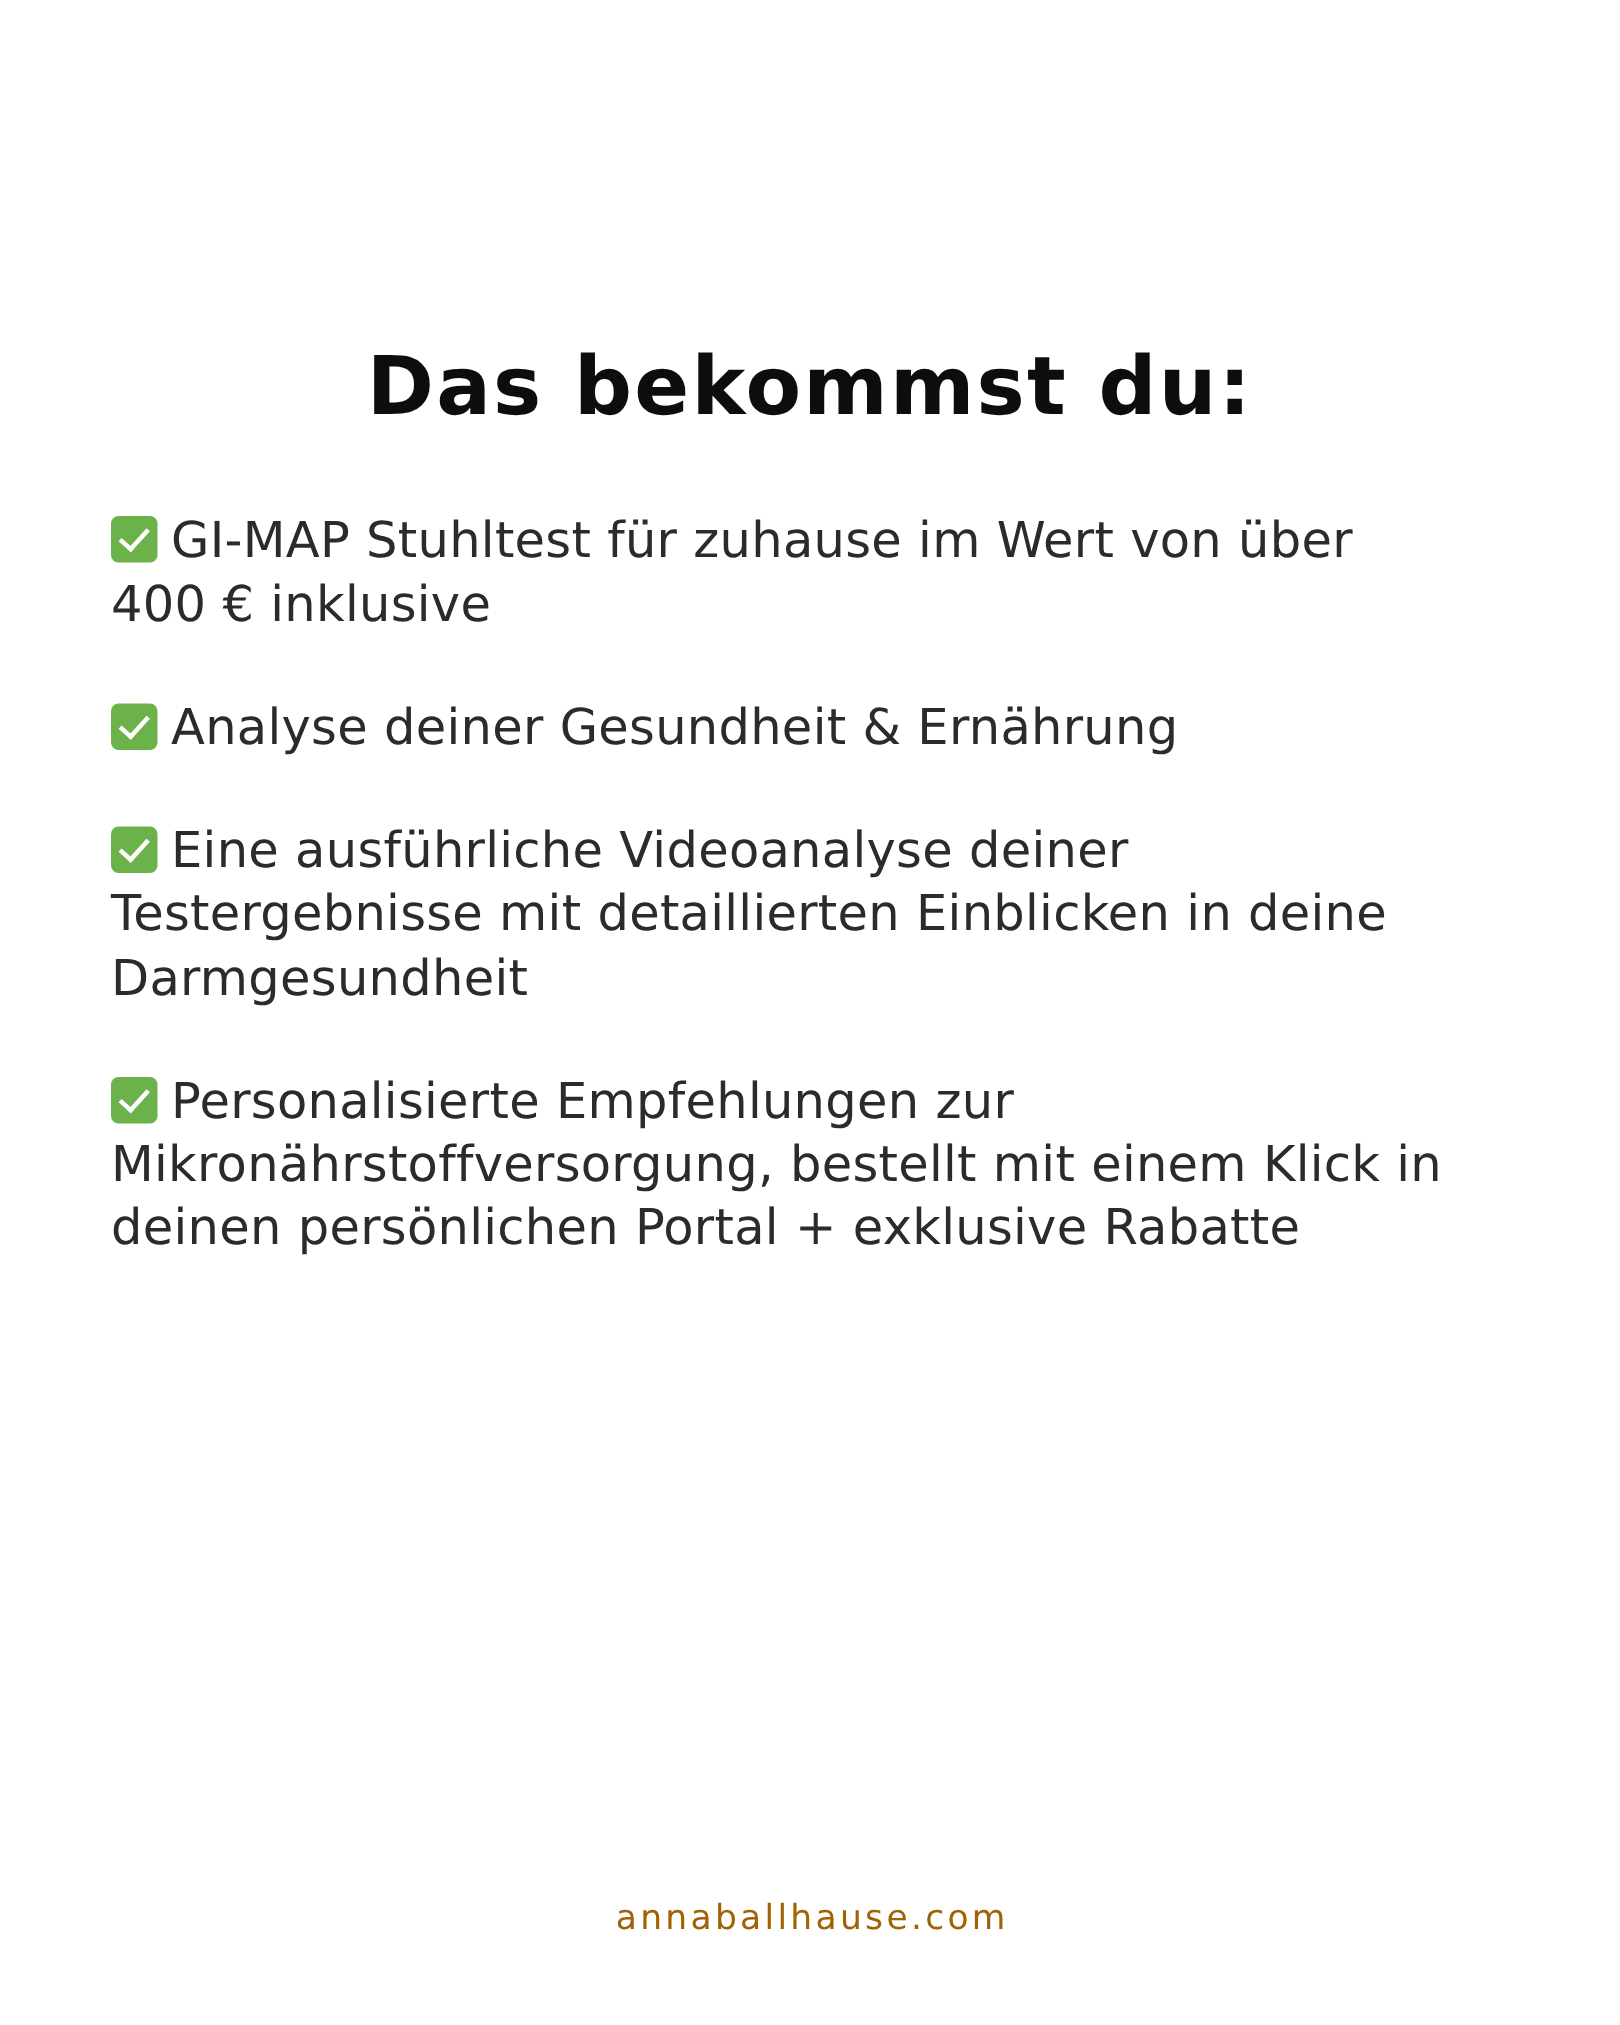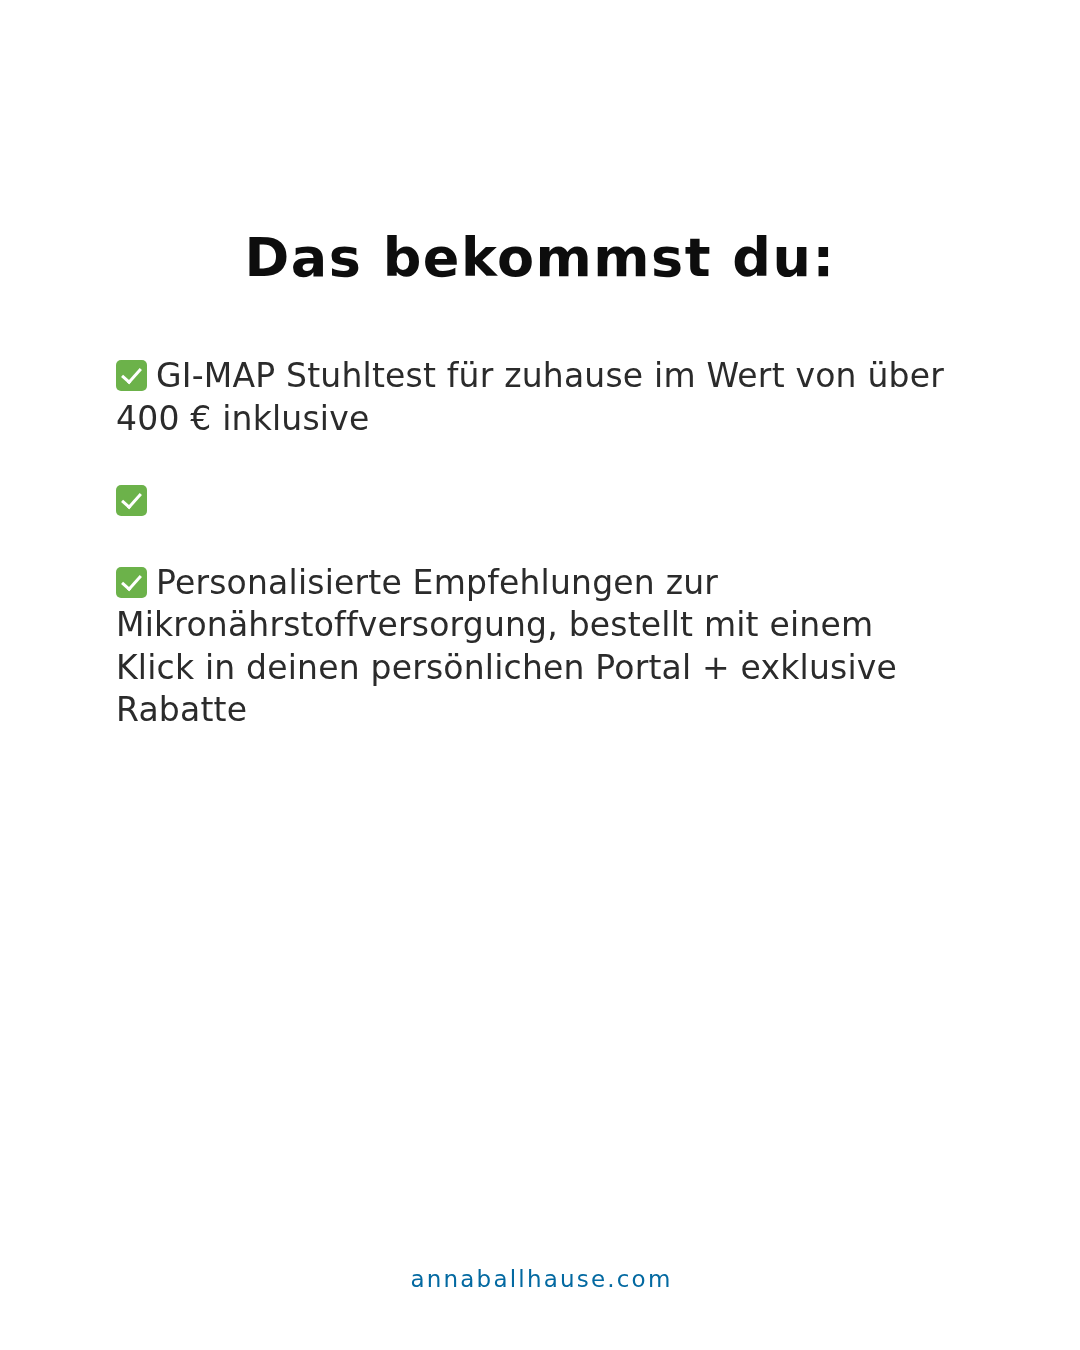--- a/index.html
+++ b/index.html
@@ -26,22 +26,22 @@
     margin: 0;
     padding: 228px 0 0 0;
     text-align: center;
     font-size: 54px;
     font-weight: 800;
     letter-spacing: 1.5px;
     color: #0d0d0d;
     line-height: 1.1;
   }
   .list {
-    margin: 16px;
-    padding: 52px 108px 0 100px;
+    margin: 0;
+    padding: 52px 108px 0 74px;
     list-style: none;
     box-sizing: border-box;
   }
   .list-item {
     font-size: 33px;
     line-height: 1.28;
     color: #2b2b2b;
     font-weight: 400;
     margin-bottom: 40px;
     letter-spacing: 0.2px;
@@ -74,36 +74,39 @@
     margin-left: 12px;
   }
   .footer {
     position: absolute;
     left: 3px;
     right: 0;
     bottom: 58px;
     text-align: center;
     font-size: 23px;
     letter-spacing: 2.2px;
-    color: #0369a1;
+    color: #a16207;
   }
 </style>
 </head>
 <body>
 
 <div class="page">
 
   <h1 class="title">Das bekommst du:</h1>
 
   <ul class="list">
     <li class="list-item">
       <span class="check"></span><span>GI-MAP Stuhltest für zuhause im Wert von über 400 € inklusive</span>
     </li>
     <li class="list-item">
-      <span class="check"></span>
+      <span class="check"></span><span>Analyse deiner Gesundheit &amp; Ernährung</span>
+    </li>
+    <li class="list-item">
+      <span class="check"></span><span>Eine ausführliche Videoanalyse deiner Testergebnisse mit detaillierten Einblicken in deine Darmgesundheit</span>
     </li>
     <li class="list-item">
       <span class="check"></span><span>Personalisierte Empfehlungen zur Mikronährstoffversorgung, bestellt mit einem Klick in deinen persönlichen Portal + exklusive Rabatte</span>
     </li>
   </ul>
 
   <div class="footer">annaballhause.com</div>
 
 </div>
 

